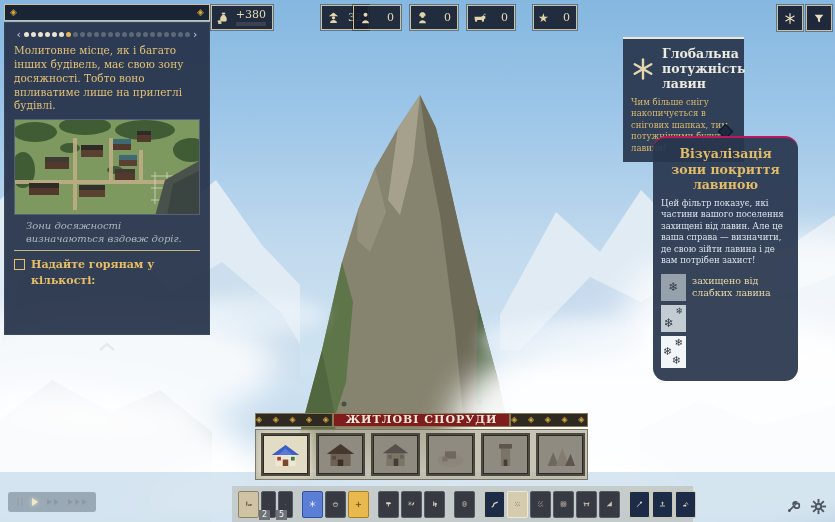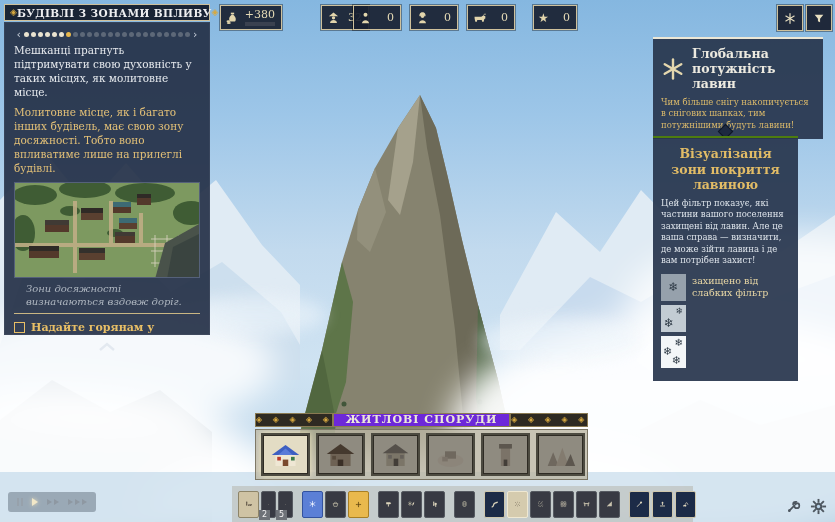--- a/index.html
+++ b/index.html
@@ -34,64 +34,64 @@
   .divider{border:none;border-top:1px solid #c9b683;margin:2px 0 6px;}
   .task{display:flex;gap:6px;color:#e8bf66;font-size:11px;font-weight:bold;line-height:1.4;}
   .checkbox{flex:0 0 auto;width:9px;height:9px;border:1.5px solid #e8bf66;margin-top:2px;background:transparent;}
   .collapse-chevron{position:absolute;left:98px;top:337px;width:18px;height:10px;cursor:pointer;}
   
   .resbox{position:absolute;top:5px;height:25px;background:rgba(24,32,48,.92);
           border:1px solid #cfc19c;box-sizing:border-box;color:#e6dbb6;
           display:flex;align-items:center;box-shadow:0 0 0 1px rgba(0,0,0,.35);}
   .resbox .ric{width:15px;height:15px;margin-left:4px;flex:0 0 auto;color:#e2d5ac;}
   .resbox .rval{flex:1;text-align:right;padding-right:6px;font-size:11px;}
-  #res-gold{left:220px;width:62px;}
+  #res-gold{left:211px;width:62px;}
   #res-gold .rval{padding-right:6px;margin-bottom:7px;}
   .gbar{position:absolute;left:24px;right:6px;bottom:3px;height:4px;background:#3a4150;}
   .gbar-fill{height:100%;background:#e0d4ac;}
   #res-1{left:296px;width:48px;margin-left:25px;} #res-2{left:353px;width:48px;}
   #res-3{left:410px;width:48px;} #res-4{left:467px;width:48px;}
   #res-5{left:533px;width:44px;}
   .star-glyph{font-family:"DejaVu Sans",sans-serif;font-size:12px;margin-left:4px;color:#e2d5ac;line-height:1;}
   
   .tr-btn{position:absolute;top:5px;width:26px;height:26px;background:rgba(24,32,48,.94);
           border:1px solid #cfc19c;box-sizing:border-box;display:flex;align-items:center;justify-content:center;
           color:#e8dfc0;cursor:pointer;box-shadow:0 0 0 1px rgba(0,0,0,.35);}
   #btn-snow{left:777px;} #btn-filter{left:806px;}
   
-  .av-power{position:absolute;left:653px;top:37px;width:170px;box-sizing:border-box;
+  .av-power{position:absolute;left:623px;top:37px;width:121px;box-sizing:border-box;
             background:rgba(40,54,78,.93);border-top:2px solid #ece7d6;padding:7px 8px 8px;}
   .avp-row{display:flex;gap:7px;align-items:center;}
   .avp-row .bigsnow{flex:0 0 24px;color:#e4d7ae;}
   .avp-title{margin:0;color:#edeae0;font-size:12.5px;font-weight:bold;line-height:1.2;}
   .avp-desc{margin:6px 0 0;color:#d9b86a;font-size:8.5px;line-height:1.35;}
   .pconn{position:absolute;left:720px;top:126px;width:9px;height:9px;background:#1d2940;
          border:1px solid #0e1626;transform:rotate(45deg);}
   .av-filter{position:absolute;left:653px;top:136px;width:145px;box-sizing:border-box;
-             background:rgba(40,54,78,.93);border-top:2px solid #4d7c0f;padding:8px 8px 9px;}
+             background:rgba(40,54,78,.93);border-top:2px solid #be185d;padding:8px 8px 9px;border-radius:13px;}
   .avf-title{margin:0 0 5px;color:#e2bc66;font-size:12.5px;font-weight:bold;text-align:center;line-height:1.25;}
   .avf-desc{margin:0 0 7px;color:#dde3ea;font-size:8.5px;line-height:1.35;}
   .lg-row{display:flex;gap:6px;align-items:flex-start;margin-bottom:4px;}
   .lg-box{flex:0 0 25px;height:27px;position:relative;display:flex;align-items:center;justify-content:center;
           font-family:"DejaVu Sans",sans-serif;color:#2e3a46;}
   .lg-box.lv1{background:#96a1ac;} .lg-box.lv2{background:#c3ccd3;} .lg-box.lv3{background:#f3f6f8;height:32px;}
   .lg-box .s1{font-size:12px;}
   .lg-box .s2a{position:absolute;top:1px;right:3px;font-size:9px;}
   .lg-box .s2b{position:absolute;bottom:2px;left:3px;font-size:12px;}
   .lg-box .s3a{position:absolute;top:1px;right:3px;font-size:10px;}
   .lg-box .s3b{position:absolute;top:9px;left:2px;font-size:11px;}
   .lg-box .s3c{position:absolute;bottom:1px;right:5px;font-size:11px;}
   .lg-label{color:#e7d6a4;font-size:9.5px;line-height:1.3;padding-top:1px;}
   
   .buildmenu{position:absolute;left:255px;top:413px;width:333px;}
   .bm-band{display:flex;height:14px;}
   .bm-pattern{flex:1;background:#2e2a22;border:1px solid #8a7a52;box-sizing:border-box;overflow:hidden;
               color:#d8a93e;font-size:8px;line-height:12px;letter-spacing:4px;text-align:center;
               font-family:"DejaVu Sans",sans-serif;white-space:nowrap;}
-  .bm-title{background:#6d28d9;border:1px solid #8a7a52;box-sizing:border-box;color:#ece8da;
+  .bm-title{background:#7f1d1d;border:1px solid #8a7a52;box-sizing:border-box;color:#ece8da;
             font-size:11px;font-weight:bold;letter-spacing:1px;line-height:12px;padding:0 12px;white-space:nowrap;}
   .bm-row{margin-top:2px;height:51px;background:rgba(186,181,162,.80);border:1px solid #7b7564;
           box-sizing:border-box;display:flex;align-items:center;gap:6px;padding:0 5px;}
   .bld{width:49px;height:43px;border:2px solid #4c4a40;box-sizing:border-box;cursor:pointer;
        display:flex;align-items:center;justify-content:center;background:#8f8b80;
        box-shadow:inset 0 0 0 1px #2e2b24;}
   .bld.sel{background:#e3dcc4;box-shadow:inset 0 0 0 1px #2e2b24,0 0 6px rgba(255,244,200,.8);}
   
   .toolbar{position:absolute;left:232px;top:486px;width:461px;height:36px;
            background:rgba(178,176,162,.48);display:flex;align-items:center;padding:0 5px;box-sizing:border-box;}
@@ -202,21 +202,20 @@
           <rect x="1" y="8" width="4" height="2" transform="rotate(45 9 9)"></rect>
           <rect x="13" y="8" width="4" height="2" transform="rotate(45 9 9)"></rect>
         </g>
         <circle cx="9" cy="9" r="1.8" fill="#b9d3e8"></circle>
       </g>
     </symbol>
   </svg>
 
   <header class="tut-head">
     <span class="orn">◈</span>
-    <h1>БУДІВЛІ З ЗОНАМИ ВПЛИВУ</h1>
     <span class="orn">◈</span>
   </header>
 
   <section class="tut-body">
     <div class="pager">
       <span class="pg-arrow">‹</span>
       <span class="dots">
           <span class="dot done"></span>
           <span class="dot done"></span>
           <span class="dot done"></span>
@@ -237,21 +236,20 @@
           <span class="dot todo"></span>
           <span class="dot todo"></span>
           <span class="dot todo"></span>
           <span class="dot todo"></span>
           <span class="dot todo"></span>
           <span class="dot todo"></span>
           <span class="dot todo"></span>
         </span>
       <span class="pg-arrow">›</span>
     </div>
-    <p class="p-white">Мешканці прагнуть підтримувати свою духовність у таких місцях, як молитовне місце.</p>
     <p class="p-gold">Молитовне місце, як і багато інших будівель, має свою зону досяжності. Тобто воно впливатиме лише на прилеглі будівлі.</p>
     <div class="tut-img">
       <svg viewBox="0 0 186 96" width="186" height="96">
         <rect width="186" height="96" fill="#7d9960"></rect>
         <rect width="186" height="96" fill="url(#none)"></rect>
         <g fill="#3f5c34">
           <ellipse cx="20" cy="12" rx="22" ry="10"></ellipse>
             <ellipse cx="70" cy="6" rx="26" ry="9"></ellipse>
           <ellipse cx="130" cy="10" rx="30" ry="10"></ellipse>
             <ellipse cx="176" cy="30" rx="18" ry="12"></ellipse>
@@ -370,26 +368,26 @@
         </svg>
       <h2 class="avp-title">Глобальна потужність лавин</h2>
     </div>
     <p class="avp-desc">Чим більше снігу накопичується в снігових шапках, тим потужнішими будуть лавини!</p>
   </aside>
 
   <div class="pconn"></div>
 
   <aside class="av-filter">
     <h2 class="avf-title">Візуалізація зони покриття лавиною</h2>
-    <p class="avf-desc">Цей фільтр показує, які частини вашого поселення захищені від лавин. Але це ваша справа — визначити, де може зійти лавина і де вам потрібен захист!</p>
+    <p class="avf-desc">Цей фільтр показує, які частини вашого поселення захищені від лавин. Але це ваша справа — визначити, де свою зійти лавина і де вам потрібен захист!</p>
     <div class="lg-row">
       <span class="lg-box lv1">
         <span class="s1">❄</span>
       </span>
-      <span class="lg-label">захищено від слабких фільтр</span>
+      <span class="lg-label">захищено від слабких лавина</span>
     </div>
     <div class="lg-row">
       <span class="lg-box lv2">
         <span class="s2a">❄</span>
         <span class="s2b">❄</span>
       </span>
     </div>
     <div class="lg-row">
       <span class="lg-box lv3">
         <span class="s3a">❄</span>

